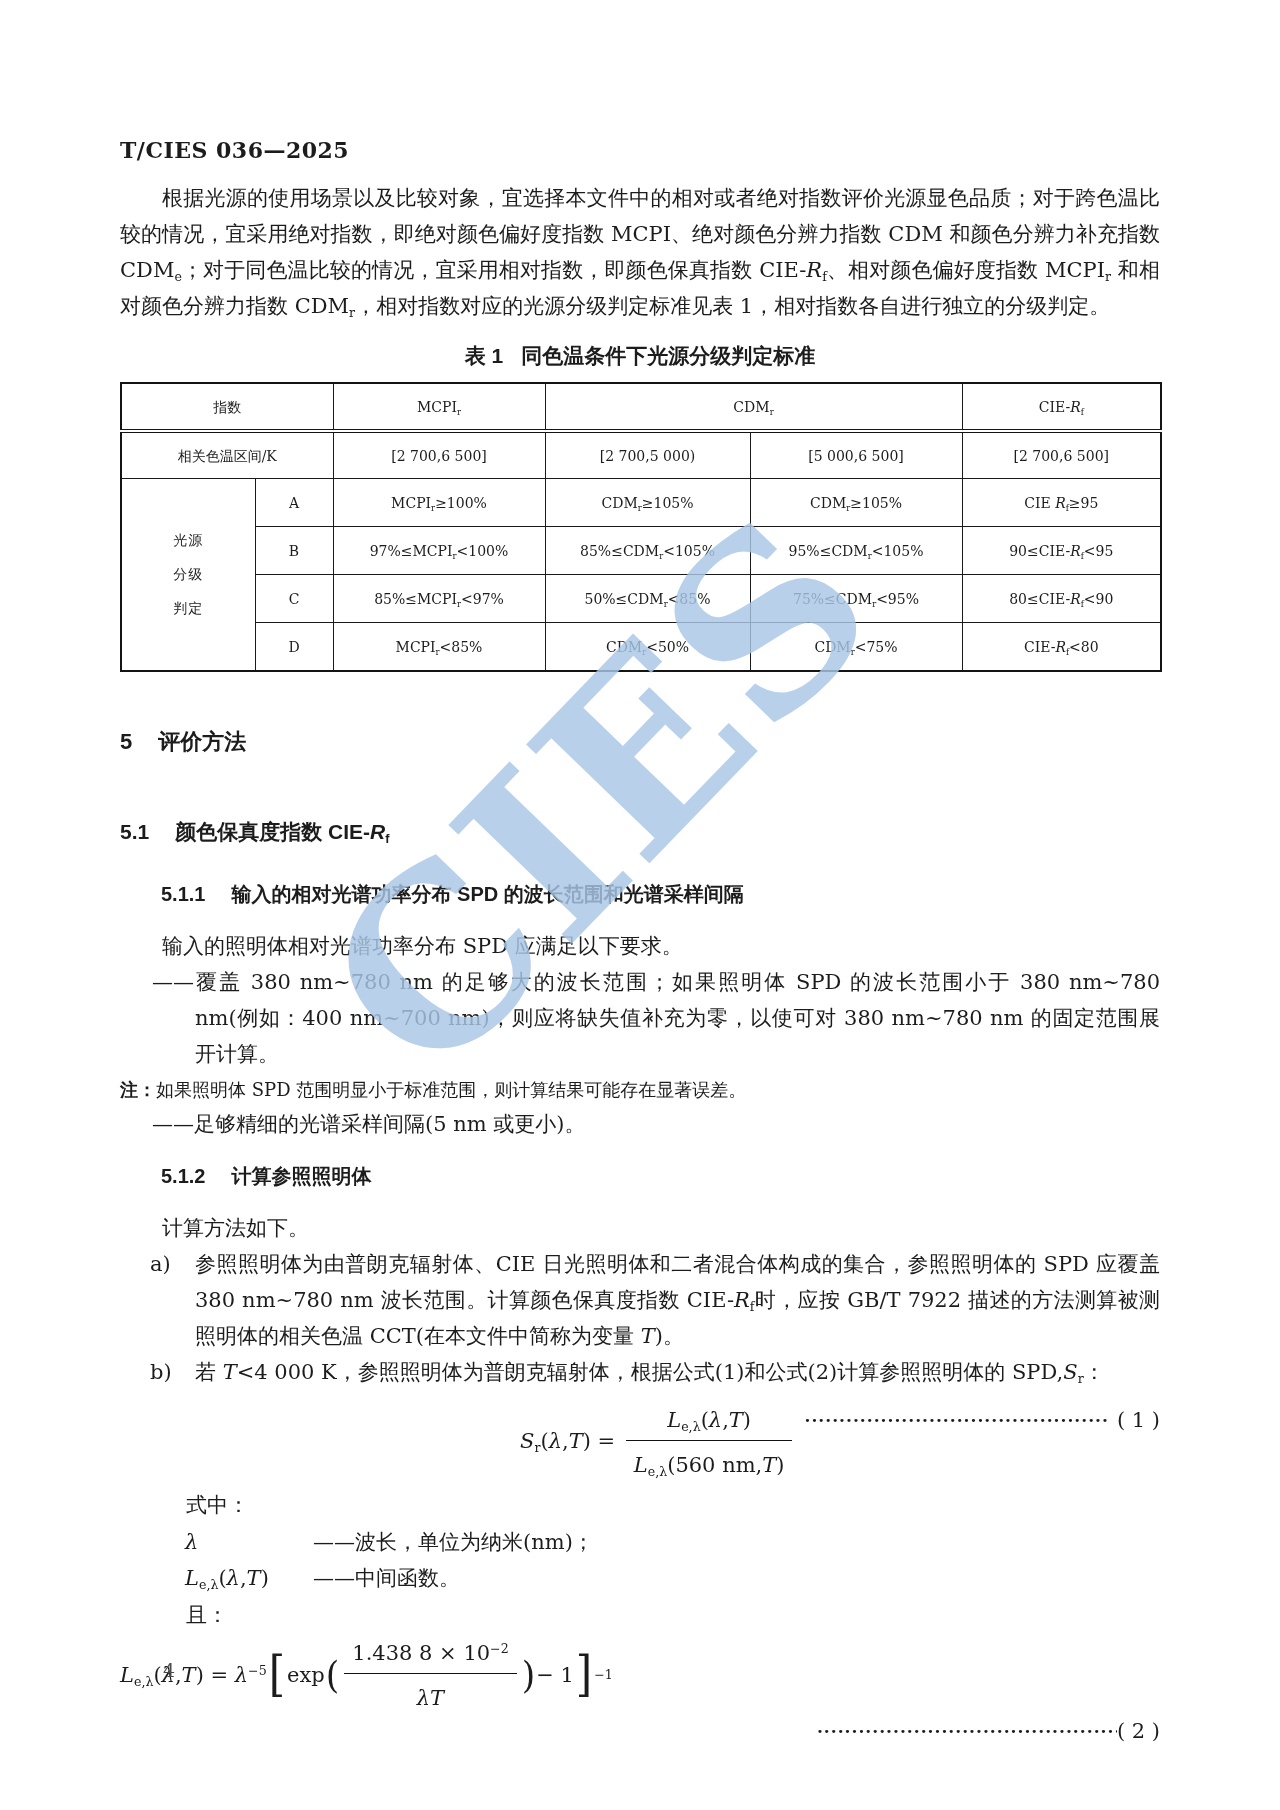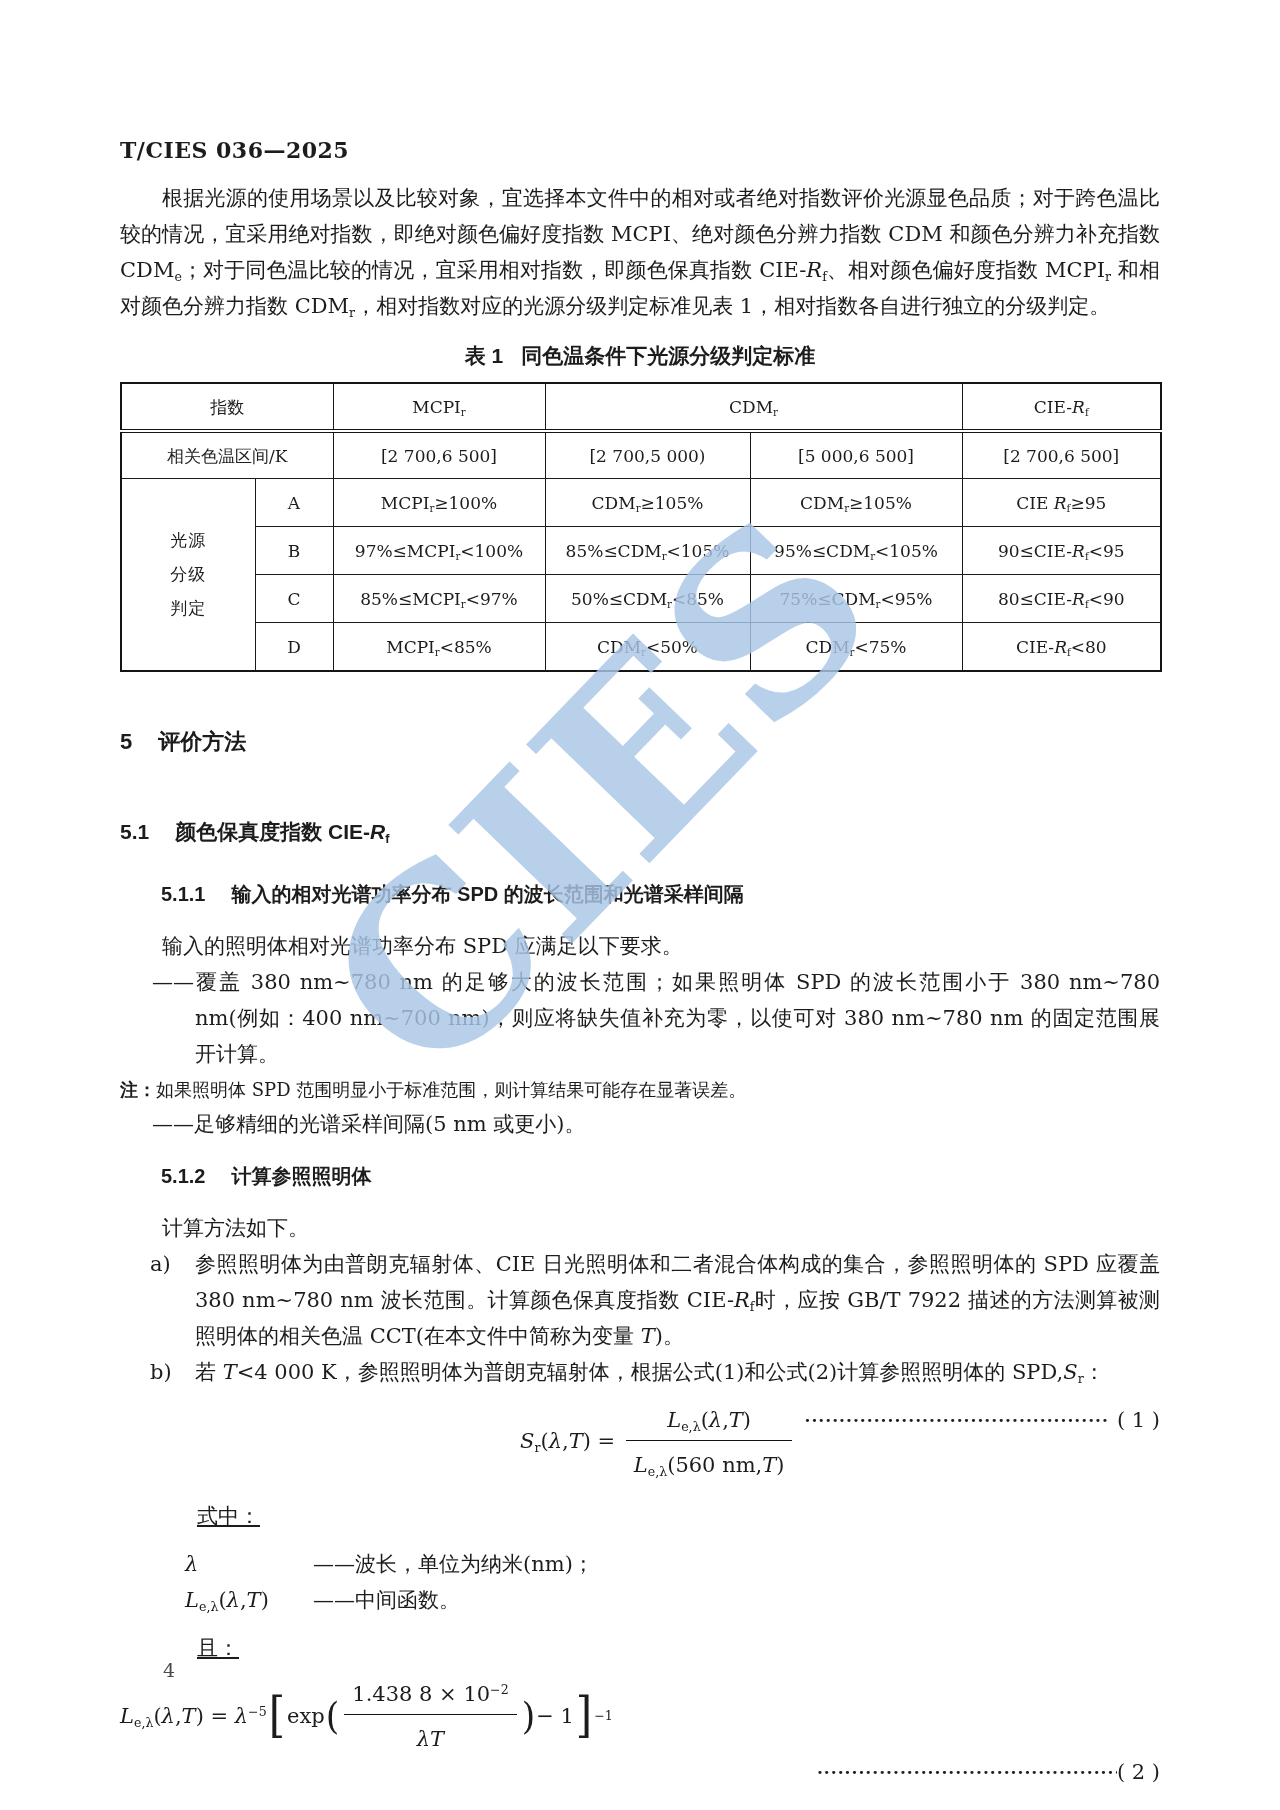--- a/index.html
+++ b/index.html
@@ -11,21 +11,21 @@
   }
   .content{position:absolute; left:120px; top:132px; width:1040px; z-index:1;}
   .doc-header{font-size:22px; font-weight:bold; letter-spacing:.5px; height:38px;}
   .para{margin:0; text-align:justify;}
   .indent{text-indent:2em;}
   .intro{margin-top:10px;}
   .caption{margin-top:14px; text-align:center; font-family:"Liberation Sans","DejaVu Sans",sans-serif; font-weight:bold; font-size:21px; height:34px;}
   .caption .cap-t{margin-left:18px;}
   
   table.grading{margin-top:10px; width:1040px; border-collapse:collapse; table-layout:fixed;
-    font-size:17px; text-align:center;}
+    font-size:14px; text-align:center;}
   table.grading td{border:1px solid #1a1a1a; padding:0 4px; height:45px; vertical-align:middle;}
   table.grading{border:2.5px solid #141414;}
   table.grading tr.head-row td{border-bottom:4px double #141414;}
   table.grading tr.grade-row td{height:47px;}
   .group-cell .group-inner{display:inline-block; width:3.05em; line-height:34px; letter-spacing:1px;}
   sub{font-size:0.6em; vertical-align:-0.3em; line-height:0;}
   sup{font-size:0.6em; vertical-align:0.55em; line-height:0;}
   .i{font-style:italic;}
   
   .h1,.h2,.h3{font-family:"Liberation Sans","DejaVu Sans",sans-serif; font-weight:bold; margin:0; text-align:left;}
@@ -44,21 +44,21 @@
   .frac{display:inline-flex; flex-direction:column; vertical-align:middle; text-align:center; margin:0 4px;}
   .frac .fr-num{padding:0 8px 2px; border-bottom:1.5px solid #111; display:block;}
   .frac .fr-den{padding:6px 8px 0; display:block;}
   .formula-row{display:flex; align-items:flex-start; margin-top:12px; height:84px;}
   .f-spacer{flex:0 0 400px;}
   .f-expr{white-space:nowrap;}
   .leader{flex:1 1 auto; overflow:hidden; white-space:nowrap; margin:0 8px; letter-spacing:1px; font-weight:bold; font-size:17px;}
   .f-label{flex:0 0 auto;}
   .def-row{display:flex; padding-left:65px; height:36px; align-items:baseline;}
   .def-term{flex:0 0 128px;}
-  .wl{padding-left:65px; height:36px; margin:12px;text-decoration:underline;}
+  .wl{padding-left:65px; height:36px; margin:1px;}
   .formula2-wrap{margin-top:4px;}
   .f2-line{text-align:center; white-space:nowrap; height:76px; display:flex; align-items:center; justify-content:flex-start;}
   .bk{font-size:200%; font-weight:300; margin:0 2px; transform:scaleY(1.15); display:inline-block;}
   .bp{font-size:165%; font-weight:300; margin:0 1px; transform:scaleY(1.1); display:inline-block;}
   .f2-label-row{display:flex; justify-content:flex-end; align-items:center; margin-top:2px; height:32px;}
   .leader2{width:300px; overflow:hidden; white-space:nowrap; letter-spacing:1px; font-weight:bold; font-size:17px;}
   
   .watermark{
     position:absolute; left:235px; top:660px; width:730px; height:270px; z-index:4;
     display:flex; align-items:center; justify-content:center;

